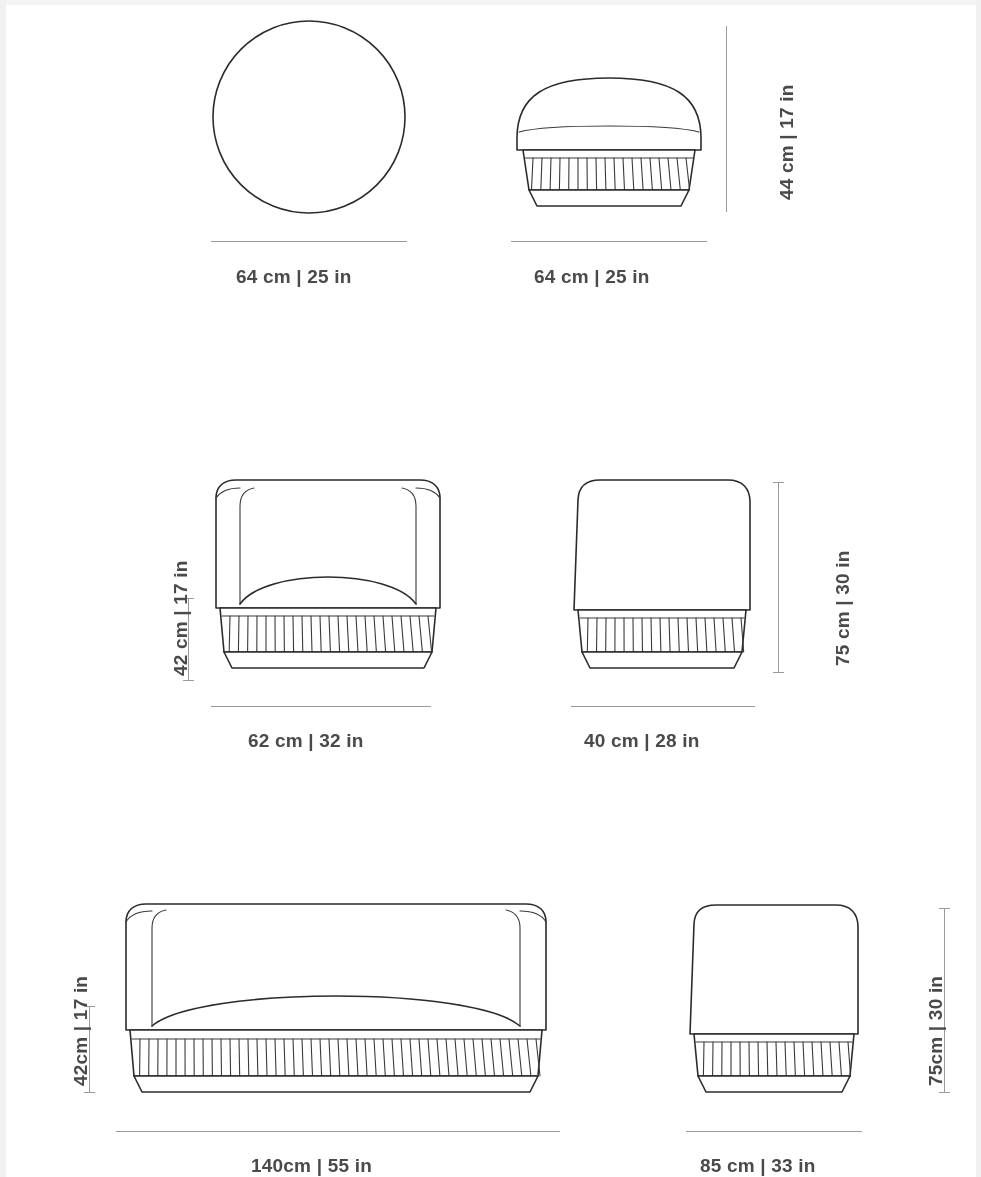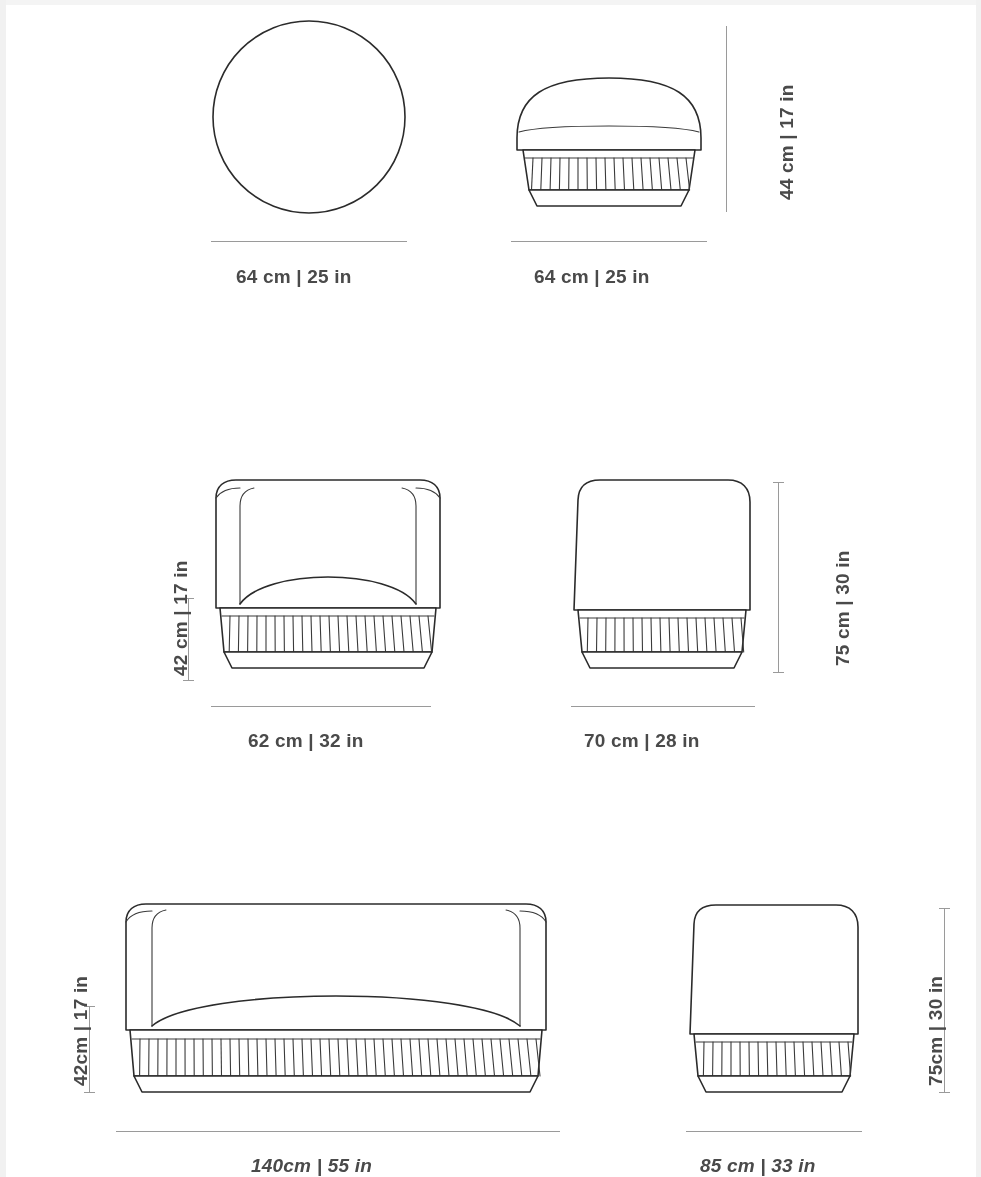--- a/index.html
+++ b/index.html
@@ -220,21 +220,21 @@
           <path d="M148 144 L150.1 178"></path>
         <path d="M157 144 L159.3 178"></path>
           <path d="M166 144 L168.5 178"></path>
           <path d="M175 144 L177.7 178"></path>
       </g>
 
       <path class="stroke fillwhite" d="M16 178 L176 178 L168 194 L24 194 Z"></path>
     </svg>
   </div>
   <div class="dimline" style="left:571px; top:706px; width:184px;"></div>
-  <div class="dimlabel" style="left:584px; top:730px;">70 cm | 28 in</div>
+  <div class="dimlabel" style="left:584px; top:730px;">40 cm | 28 in</div>
 
   <div class="dimline-v" style="left:778px; top:482px; height:190px;"></div>
   <div class="tick-h" style="left:773px; top:482px;"></div>
   <div class="tick-h" style="left:773px; top:672px;"></div>
   <div class="dimlabel vert" style="left:832px; top:666px;">75 cm | 30 in</div>
 
   <div class="fig" style="left:118px; top:900px;">
     <svg width="436" height="200" viewBox="0 0 436 200">
       <path class="stroke fillwhite" d="M8 130 L8 22 C8 10 16 4 28 4 L408 4 C420 4 428 10 428 22 L428 130 Z"></path>
       <path class="stroke-thin" d="M34 126 L34 28 C34 18 38 12 48 10"></path>
@@ -290,21 +290,21 @@
           <path d="M382 139 L385.6 176"></path>
           <path d="M391 139 L394.7 176"></path>
         <path d="M400 139 L403.8 176"></path>
           <path d="M409 139 L412.9 176"></path>
           <path d="M418 139 L422 176"></path>
       </g>
       <path class="stroke fillwhite" d="M16 176 L420 176 L412 192 L24 192 Z"></path>
     </svg>
   </div>
   <div class="dimline" style="left:116px; top:1131px; width:444px;"></div>
-  <div class="dimlabel" style="left:251px; top:1155px;font-style:italic;">140cm | 55 in</div>
+  <div class="dimlabel" style="left:251px; top:1155px;">140cm | 55 in</div>
 
   <div class="dimline-v" style="left:89px; top:1006px; height:86px;"></div>
   <div class="tick-h" style="left:84px; top:1006px;"></div>
   <div class="tick-h" style="left:84px; top:1092px;"></div>
   <div class="dimlabel vert" style="left:70px; top:1086px;">42cm | 17 in</div>
 
   <div class="fig" style="left:684px; top:900px;">
     <svg width="182" height="200" viewBox="0 0 182 200">
       <path class="stroke fillwhite" d="M6 134 L10 24 C10.5 11 18 5 32 5 L152 5 C166 5 174 13 174 27 L174 134 Z"></path>
       <path class="stroke fillwhite" d="M10 134 L170 134 L166 176 L14 176 Z"></path>
@@ -325,20 +325,20 @@
         <path d="M128 142 L129.8 176"></path>
           <path d="M137 142 L139 176"></path>
           <path d="M146 142 L148.2 176"></path>
         <path d="M155 142 L157.4 176"></path>
           <path d="M164 142 L166.6 176"></path>
       </g>
       <path class="stroke fillwhite" d="M14 176 L166 176 L158 192 L22 192 Z"></path>
     </svg>
   </div>
   <div class="dimline" style="left:686px; top:1131px; width:176px;"></div>
-  <div class="dimlabel" style="left:700px; top:1155px;font-style:italic;">85 cm | 33 in</div>
+  <div class="dimlabel" style="left:700px; top:1155px;">85 cm | 33 in</div>
 
   <div class="dimline-v" style="left:944px; top:908px; height:184px;"></div>
   <div class="tick-h" style="left:939px; top:908px;"></div>
   <div class="tick-h" style="left:939px; top:1092px;"></div>
   <div class="dimlabel vert" style="left:925px; top:1086px;">75cm | 30 in</div>
 
 </div>
 
 </body></html>

